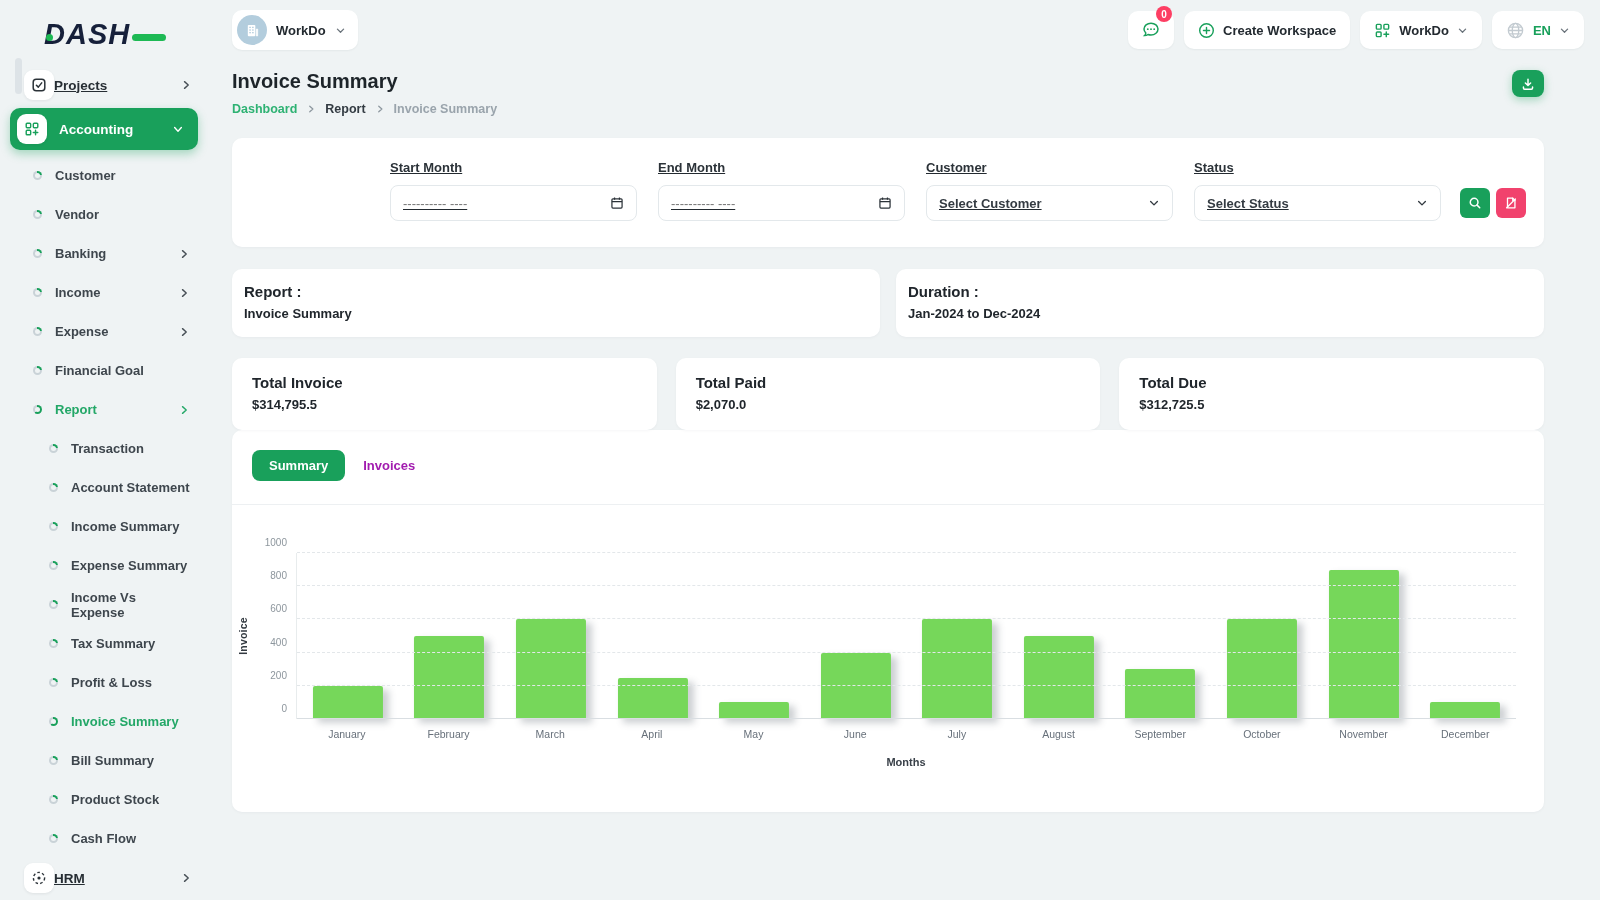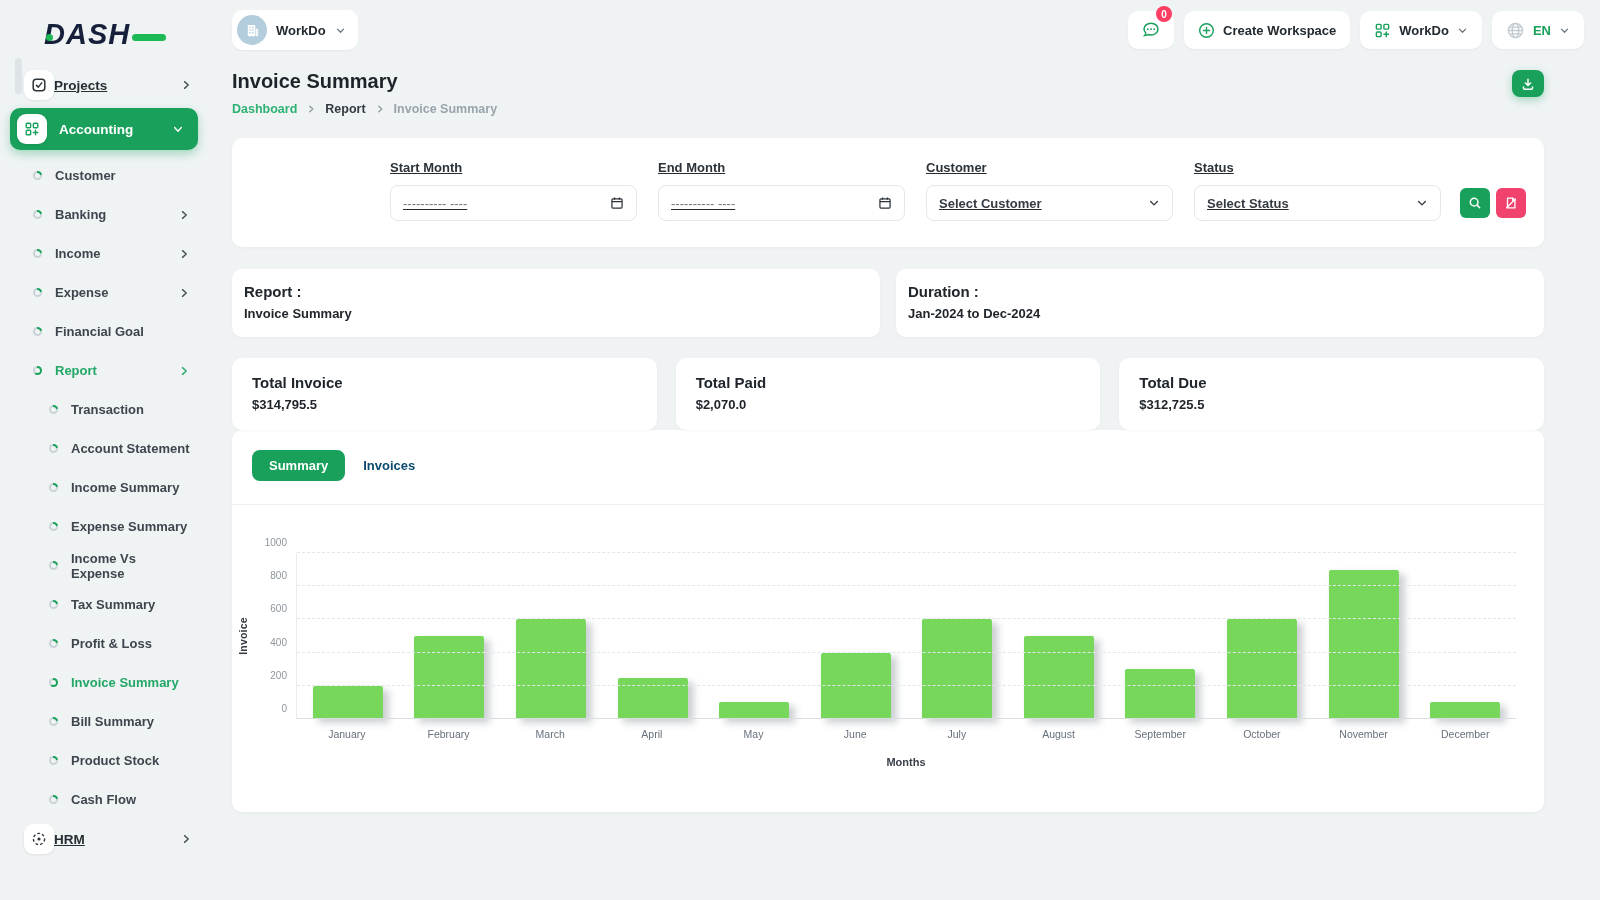--- a/index.html
+++ b/index.html
@@ -68,21 +68,21 @@
   .info-card { padding:14px 12px 16px; }
   .i-title { font-size:15px; font-weight:700; color:#20262c; }
   .i-val { font-size:13px; font-weight:700; color:#20262c; margin-top:6px; }
 
   .stats-row { display:grid; grid-template-columns:1fr 1fr 1fr; gap:19px; margin:21px 56px 0 24px; }
   .stat-card { padding:16px 20px 18px; }
 
   .chart-card { margin:0 56px 26px 24px; padding:20px 0 0; height:382px; }
   .tabs { display:flex; align-items:center; gap:18px; padding:0 20px; }
   .tab-active { background:#19a05b; color:#fff; border:none; border-radius:8px; padding:8px 17px; font-size:13px; font-weight:700; cursor:pointer; font-family:"Liberation Sans",sans-serif; }
-  .tab-plain { background:none; border:none; color:#0c4a6e; font-size:13px; font-weight:600; cursor:pointer; font-family:"Liberation Sans",sans-serif; }
+  .tab-plain { background:none; border:none; color:#a21caf; font-size:13px; font-weight:600; cursor:pointer; font-family:"Liberation Sans",sans-serif; }
   .divider { border-bottom:1px solid #edf0f2; margin-top:23px; }
   .chart-wrap { position:relative; margin:48px 28px 0 64px; }
   .plot { position:relative; height:166px; border-left:1px solid #e8eced; }
   .gridline { position:absolute; left:0; right:0; height:0; border-top:1px dashed #e3e7ea; }
   .gridline.zero { border-top:1px solid #d9dee2; }
   .ytick { position:absolute; right:calc(100% + 10px); transform:translateY(-50%); font-size:10px; color:#8d969d; white-space:nowrap; }
   .ylabel { position:absolute; left:-54px; top:50%; transform:translate(-50%,-50%) rotate(-90deg); transform-origin:center; font-size:10.5px; font-weight:700; color:#333a41; letter-spacing:.2px; }
   .bars { position:absolute; inset:0; display:flex; }
   .band { flex:1; position:relative; }
   .bar { position:absolute; bottom:0; left:50%; transform:translateX(-50%); width:69%; border-radius:2px 2px 0 0; box-shadow:6px 4px 7px rgba(90,100,110,.30); }
@@ -127,20 +127,24 @@
           </svg>
         </span>
         <span class="lbl">Accounting</span>
         <svg class="chev " style="transform:rotate(90deg)" width="12" height="12" viewBox="0 0 16 16">
           <path d="M6 3.5l5 4.5-5 4.5" fill="none" stroke="currentColor" stroke-width="1.8" stroke-linecap="round" stroke-linejoin="round"></path>
         </svg>
       </div>
       <div class="row-sub">
         <span class="donut"></span>
         <span class="lbl">Customer</span>
+      </div>
+      <div class="row-sub">
+        <span class="donut"></span>
+        <span class="lbl">Vendor</span>
       </div>
       <div class="row-sub">
         <span class="donut"></span>
         <span class="lbl">Banking</span>
         <svg class="chev " style="" width="12" height="12" viewBox="0 0 16 16">
           <path d="M6 3.5l5 4.5-5 4.5" fill="none" stroke="currentColor" stroke-width="1.8" stroke-linecap="round" stroke-linejoin="round"></path>
         </svg>
       </div>
       <div class="row-sub">
         <span class="donut"></span>

